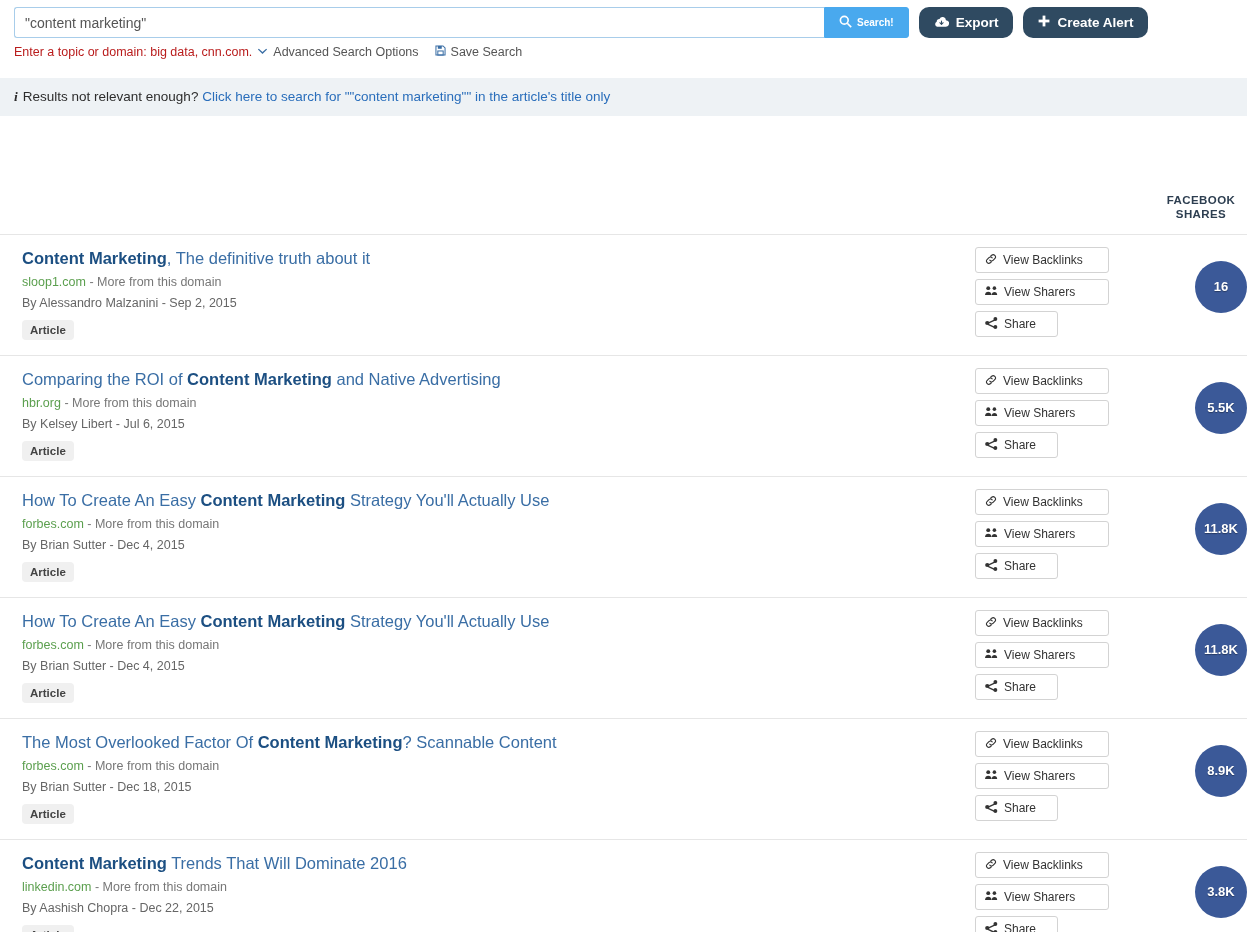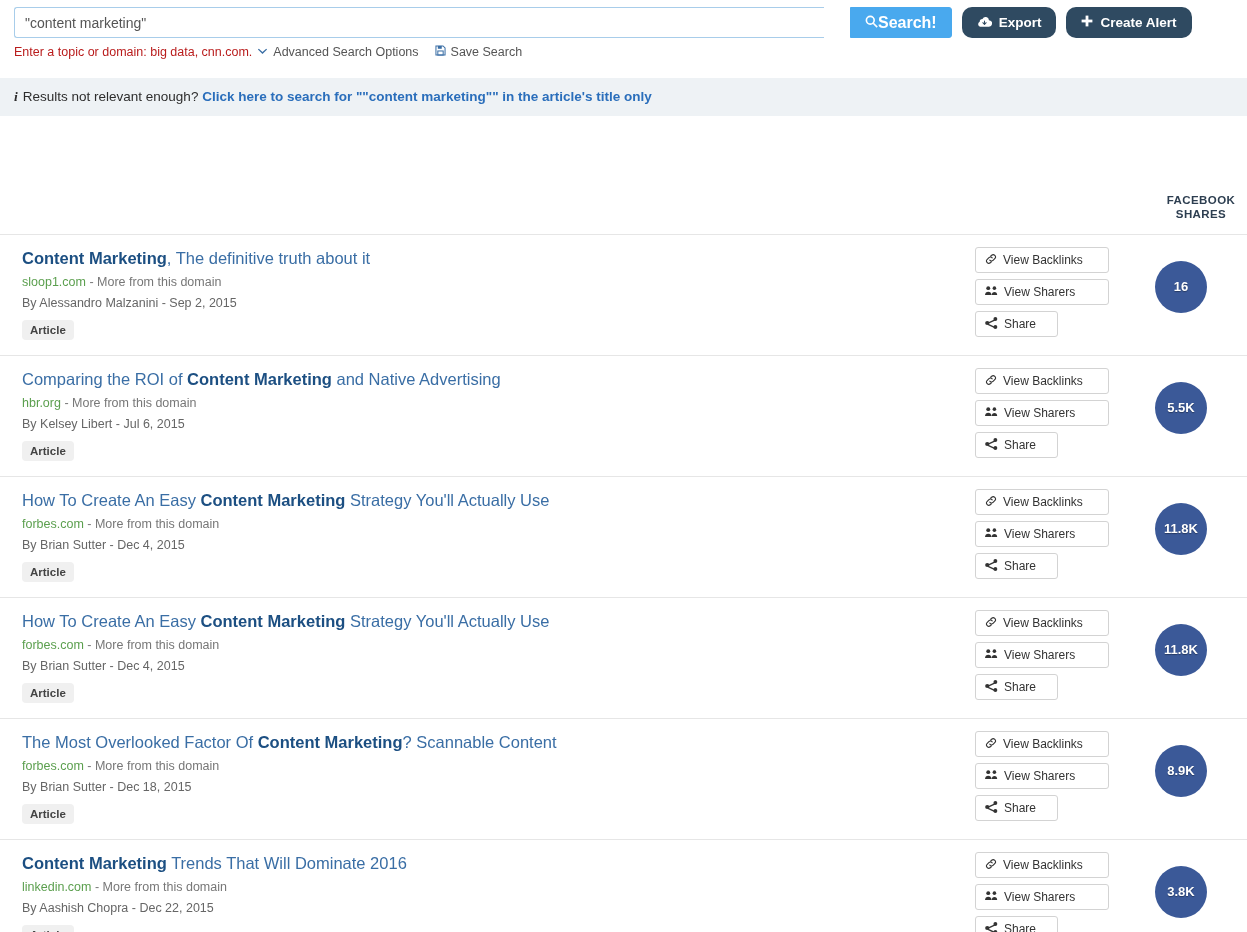--- a/index.html
+++ b/index.html
@@ -36,29 +36,29 @@
     color: #555;
     outline: none;
     background: #fff;
   }
   .search-btn {
     height: 31px;
     background: #49a9ee;
     color: #fff;
     border: 1px solid #49a9ee;
     border-radius: 0 3px 3px 0;
-    font-size: 16px;
+    font-size: 10px;
     font-weight: bold;
     padding: 0 14px;
     cursor: pointer;
     white-space: nowrap;
     display: inline-flex;
     align-items: center;
+    gap: 5px;
     font-family: "Liberation Sans", sans-serif;
-    margin-left: 26px;
   }
   .dark-btn {
     height: 31px;
     background: #2f4a61;
     color: #fff;
     border: none;
     border-radius: 10px;
     font-size: 13.5px;
     font-weight: bold;
     padding: 0 15px;
@@ -102,21 +102,21 @@
   }
   .banner .info-glyph {
     font-weight: bold;
     font-style: italic;
     font-family: "Liberation Serif", serif;
     margin-right: 5px;
   }
   .banner a {
     color: #2a6ebb;
     text-decoration: none;
-    font-weight: bold;
+    font-weight: normal;
     cursor: pointer;
   }
 
   
   .results {
     width: 100%;
     border-collapse: collapse;
     table-layout: fixed;
   }
   .col-main   { width: 975px; }
@@ -191,21 +191,21 @@
     padding: 5px 9px;
     margin-bottom: 6px;
     cursor: pointer;
     font-family: "Liberation Sans", sans-serif;
     white-space: nowrap;
   }
   .act-btn.w-full { width: 134px; }
   .act-btn.w-sm { width: 83px; }
 
   
-  .stat-cell { text-align: left; padding-top: 26px; }
+  .stat-cell { text-align: right; padding-top: 26px; }
   .bubble {
     width: 52px;
     height: 52px;
     border-radius: 50%;
     background: #3b5998;
     color: #fff;
     font-size: 13px;
     font-weight: bold;
     display: inline-flex;
     align-items: center;

